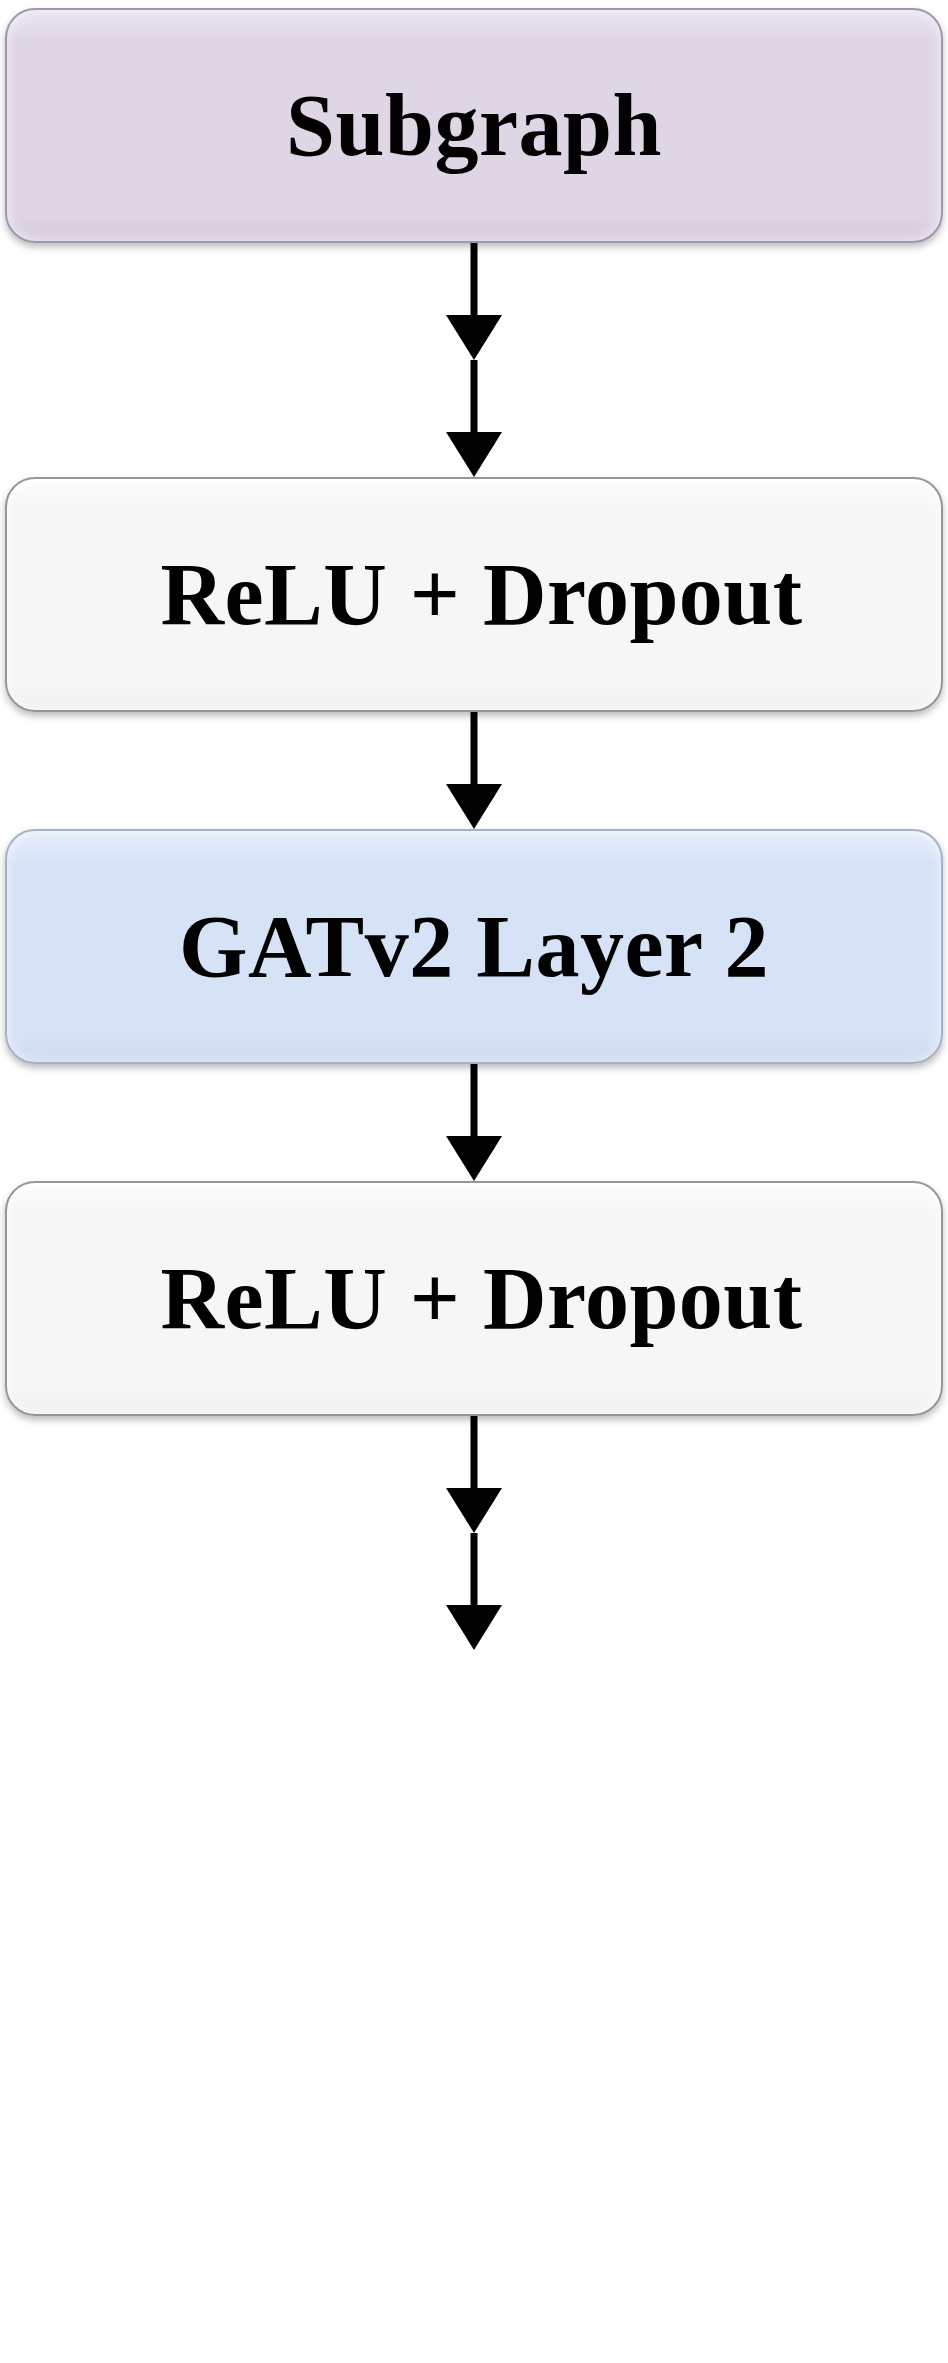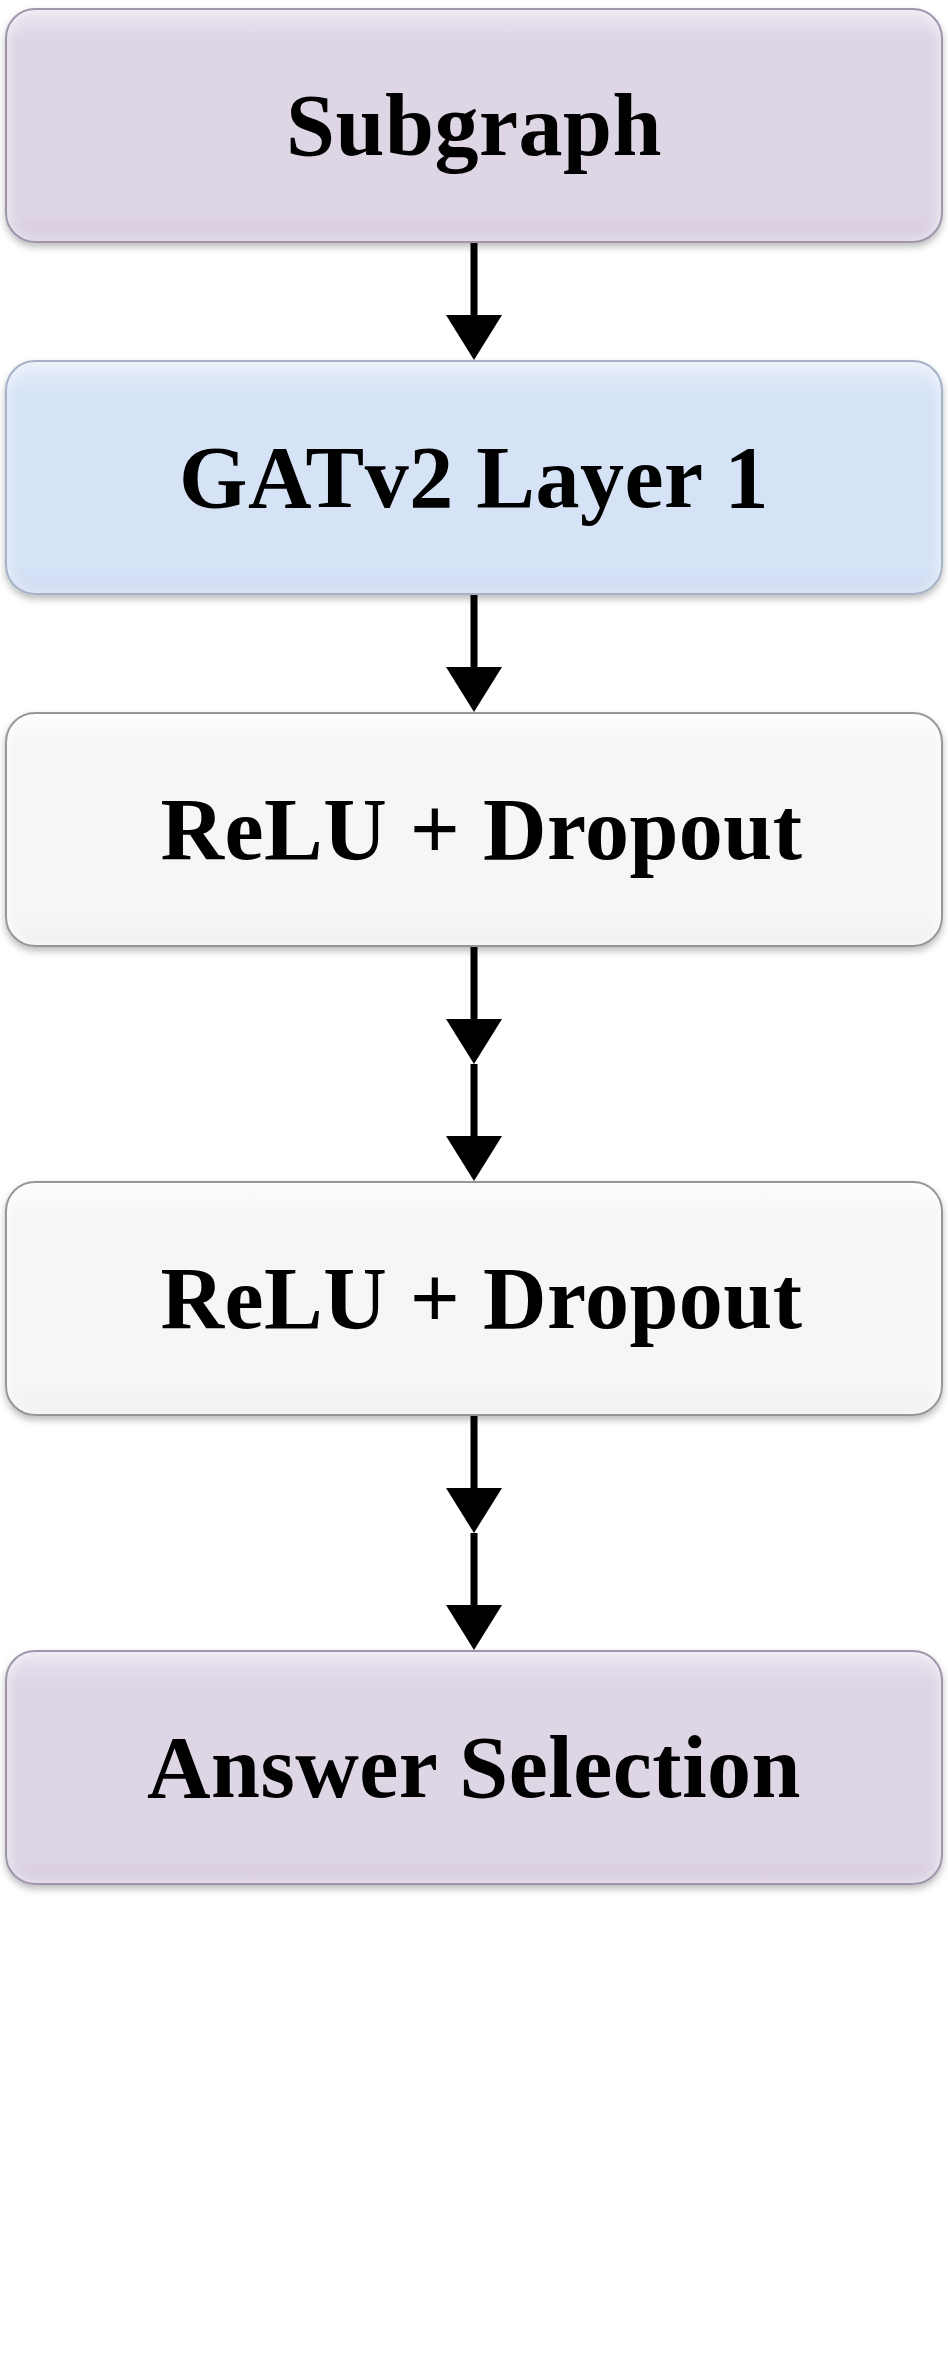--- a/index.html
+++ b/index.html
@@ -73,22 +73,41 @@
     <span>Subgraph</span>
   </div>
 
   <div class="arrow">
     <svg width="58" height="117" viewBox="0 0 58 117">
       <rect x="25.5" y="0" width="7" height="74" fill="#000000"></rect>
       <polygon points="1,72 57,72 29,117" fill="#000000"></polygon>
     </svg>
   </div>
 
+
+  <div class="arrow">
+    <svg width="58" height="117" viewBox="0 0 58 117">
+      <rect x="25.5" y="0" width="7" height="74" fill="#000000"></rect>
+      <polygon points="1,72 57,72 29,117" fill="#000000"></polygon>
+    </svg>
+  </div>
+
+  <div class="node node-act">
+    <span>ReLU + Dropout</span>
+  </div>
+
+  <div class="arrow">
+    <svg width="58" height="117" viewBox="0 0 58 117">
+      <rect x="25.5" y="0" width="7" height="74" fill="#000000"></rect>
+      <polygon points="1,72 57,72 29,117" fill="#000000"></polygon>
+    </svg>
+  </div>
+
   <div class="node node-gat">
-    <span>GATv2 Layer 1</span>
+    <span>GATv2 Layer 2</span>
   </div>
 
   <div class="arrow">
     <svg width="58" height="117" viewBox="0 0 58 117">
       <rect x="25.5" y="0" width="7" height="74" fill="#000000"></rect>
       <polygon points="1,72 57,72 29,117" fill="#000000"></polygon>
     </svg>
   </div>
 
   <div class="node node-act">
@@ -103,36 +122,14 @@
   </div>
 
 
   <div class="arrow">
     <svg width="58" height="117" viewBox="0 0 58 117">
       <rect x="25.5" y="0" width="7" height="74" fill="#000000"></rect>
       <polygon points="1,72 57,72 29,117" fill="#000000"></polygon>
     </svg>
   </div>
 
-  <div class="node node-act">
-    <span>ReLU + Dropout</span>
-  </div>
-
-  <div class="arrow">
-    <svg width="58" height="117" viewBox="0 0 58 117">
-      <rect x="25.5" y="0" width="7" height="74" fill="#000000"></rect>
-      <polygon points="1,72 57,72 29,117" fill="#000000"></polygon>
-    </svg>
-  </div>
-
-
-  <div class="arrow">
-    <svg width="58" height="117" viewBox="0 0 58 117">
-      <rect x="25.5" y="0" width="7" height="74" fill="#000000"></rect>
-      <polygon points="1,72 57,72 29,117" fill="#000000"></polygon>
-    </svg>
-  </div>
-
-  <div class="node node-io">
-    <span>Answer Selection</span>
-  </div>
 
 </div>
 
 </body></html>

